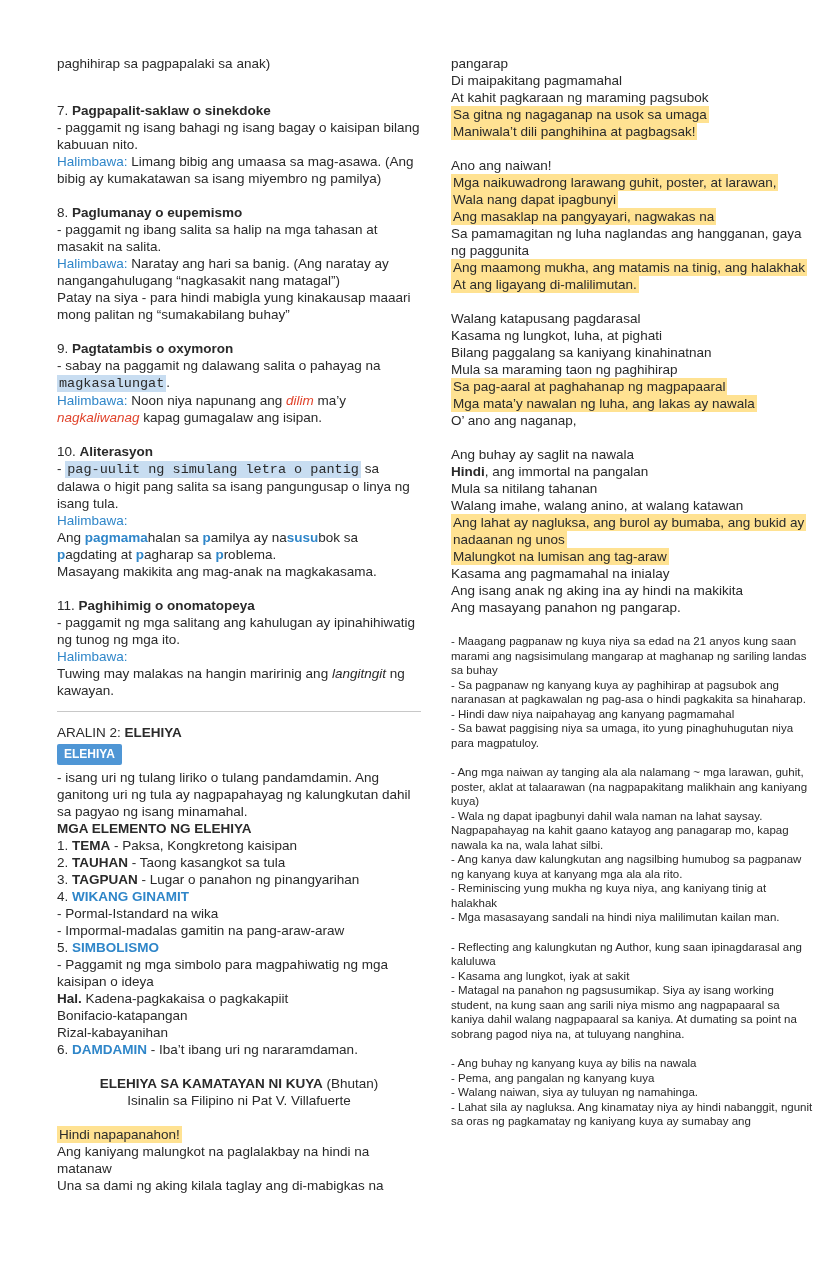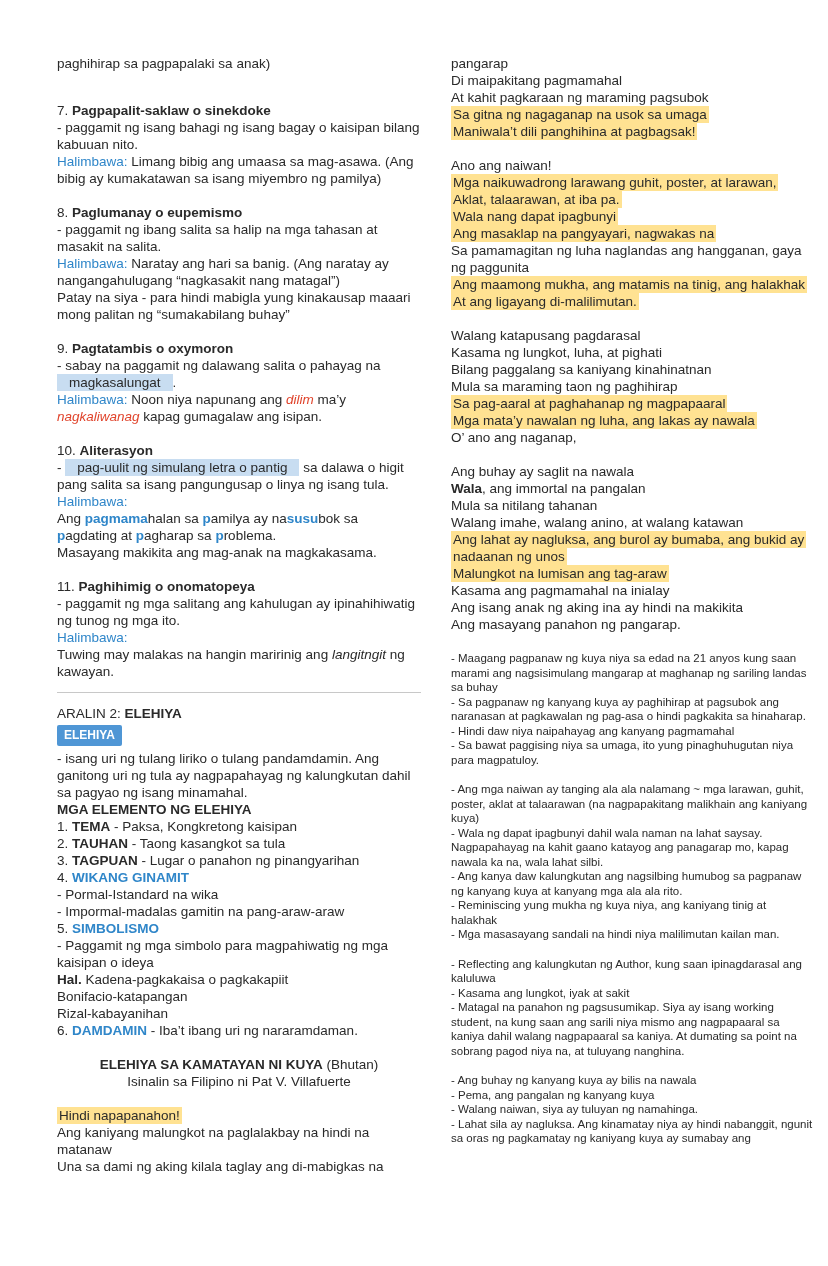--- a/index.html
+++ b/index.html
@@ -13,22 +13,22 @@
   .col { width:364px; flex:0 0 364px; }
   .col p { font-size:13.5px; line-height:17px; margin:0; }
   .col p.small { font-size:11.5px; line-height:14.5px; }
   .col p.center { text-align:center; }
   .b { font-weight:700; }
   .i { font-style:italic; }
   .cb { color:var(--accent, #2f86c9); }
   .cr { color:var(--red, #e0442c); }
   .hy { background:var(--hlYellow, #ffe292); padding:1px 2px;
         box-decoration-break:clone; -webkit-box-decoration-break:clone; }
-  .hb { background:var(--hlBlue, #c8ddf1); padding:1px 12px;
-        box-decoration-break:clone; -webkit-box-decoration-break:clone; }
+  .hb { background:var(--hlBlue, #c8ddf1); padding:1px 2px;
+        box-decoration-break:clone;font-family:Liberation Mono, monospace; -webkit-box-decoration-break:clone; }
   .chip { display:inline-block; background:var(--chipBg, #4f96d5); color:var(--chipText,#fff);
           font-weight:700; font-size:12px; line-height:1; padding:4px 7px 5px;
           border-radius:2px; margin:3px 0 4px; }
   hr.divider { border:none; border-top:1px solid var(--divider,#c8c8c8); margin:8px 0; }
   .sp { width:100%; }
 </style>
 </head>
 <body style="background: rgb(255, 255, 255);">
 
 <div class="page">
@@ -87,37 +87,36 @@
     </div>
     <div class="col">
       <p><span>pangarap</span></p>
       <p><span>Di maipakitang pagmamahal</span></p>
       <p><span>At kahit pagkaraan ng maraming pagsubok</span></p>
       <p><span class="hy">Sa gitna ng nagaganap na usok sa umaga</span></p>
       <p><span class="hy">Maniwala’t dili panghihina at pagbagsak!</span></p>
       <div class="sp" style="height: 17px;"></div>
       <p><span>Ano ang naiwan!</span></p>
       <p><span class="hy">Mga naikuwadrong larawang guhit, poster, at larawan,</span></p>
-      <p><span class="hy">Aklat, talaarawan, at iba pa.</span></p>
       <p><span class="hy">Wala nang dapat ipagbunyi</span></p>
       <p><span class="hy">Ang masaklap na pangyayari, nagwakas na</span></p>
       <p><span>Sa pamamagitan ng luha naglandas ang hangganan, gaya ng paggunita</span></p>
       <p><span class="hy">Ang maamong mukha, ang matamis na tinig, ang halakhak</span></p>
       <p><span class="hy">At ang ligayang di-malilimutan.</span></p>
       <div class="sp" style="height: 17px;"></div>
       <p><span>Walang katapusang pagdarasal</span></p>
       <p><span>Kasama ng lungkot, luha, at pighati</span></p>
       <p><span>Bilang paggalang sa kaniyang kinahinatnan</span></p>
       <p><span>Mula sa maraming taon ng paghihirap</span></p>
       <p><span class="hy">Sa pag-aaral at paghahanap ng magpapaaral</span></p>
       <p><span class="hy">Mga mata’y nawalan ng luha, ang lakas ay nawala</span></p>
       <p><span>O’ ano ang naganap,</span></p>
       <div class="sp" style="height: 17px;"></div>
       <p><span>Ang buhay ay saglit na nawala</span></p>
-      <p><span class="b">Wala</span><span>, ang immortal na pangalan</span></p>
+      <p><span class="b">Hindi</span><span>, ang immortal na pangalan</span></p>
       <p><span>Mula sa nitilang tahanan</span></p>
       <p><span>Walang imahe, walang anino, at walang katawan</span></p>
       <p><span class="hy">Ang lahat ay nagluksa, ang burol ay bumaba, ang bukid ay nadaanan ng unos</span></p>
       <p><span class="hy">Malungkot na lumisan ang tag-araw</span></p>
       <p><span>Kasama ang pagmamahal na inialay</span></p>
       <p><span>Ang isang anak ng aking ina ay hindi na makikita</span></p>
       <p><span>Ang masayang panahon ng pangarap.</span></p>
       <div class="sp" style="height: 18px;"></div>
       <p class="small"><span>- Maagang pagpanaw ng kuya niya sa edad na 21 anyos kung saan marami ang nagsisimulang mangarap at maghanap ng sariling landas sa buhay</span></p>
       <p class="small"><span>- Sa pagpanaw ng kanyang kuya ay paghihirap at pagsubok ang naranasan at pagkawalan ng pag-asa o hindi pagkakita sa hinaharap.</span></p>

